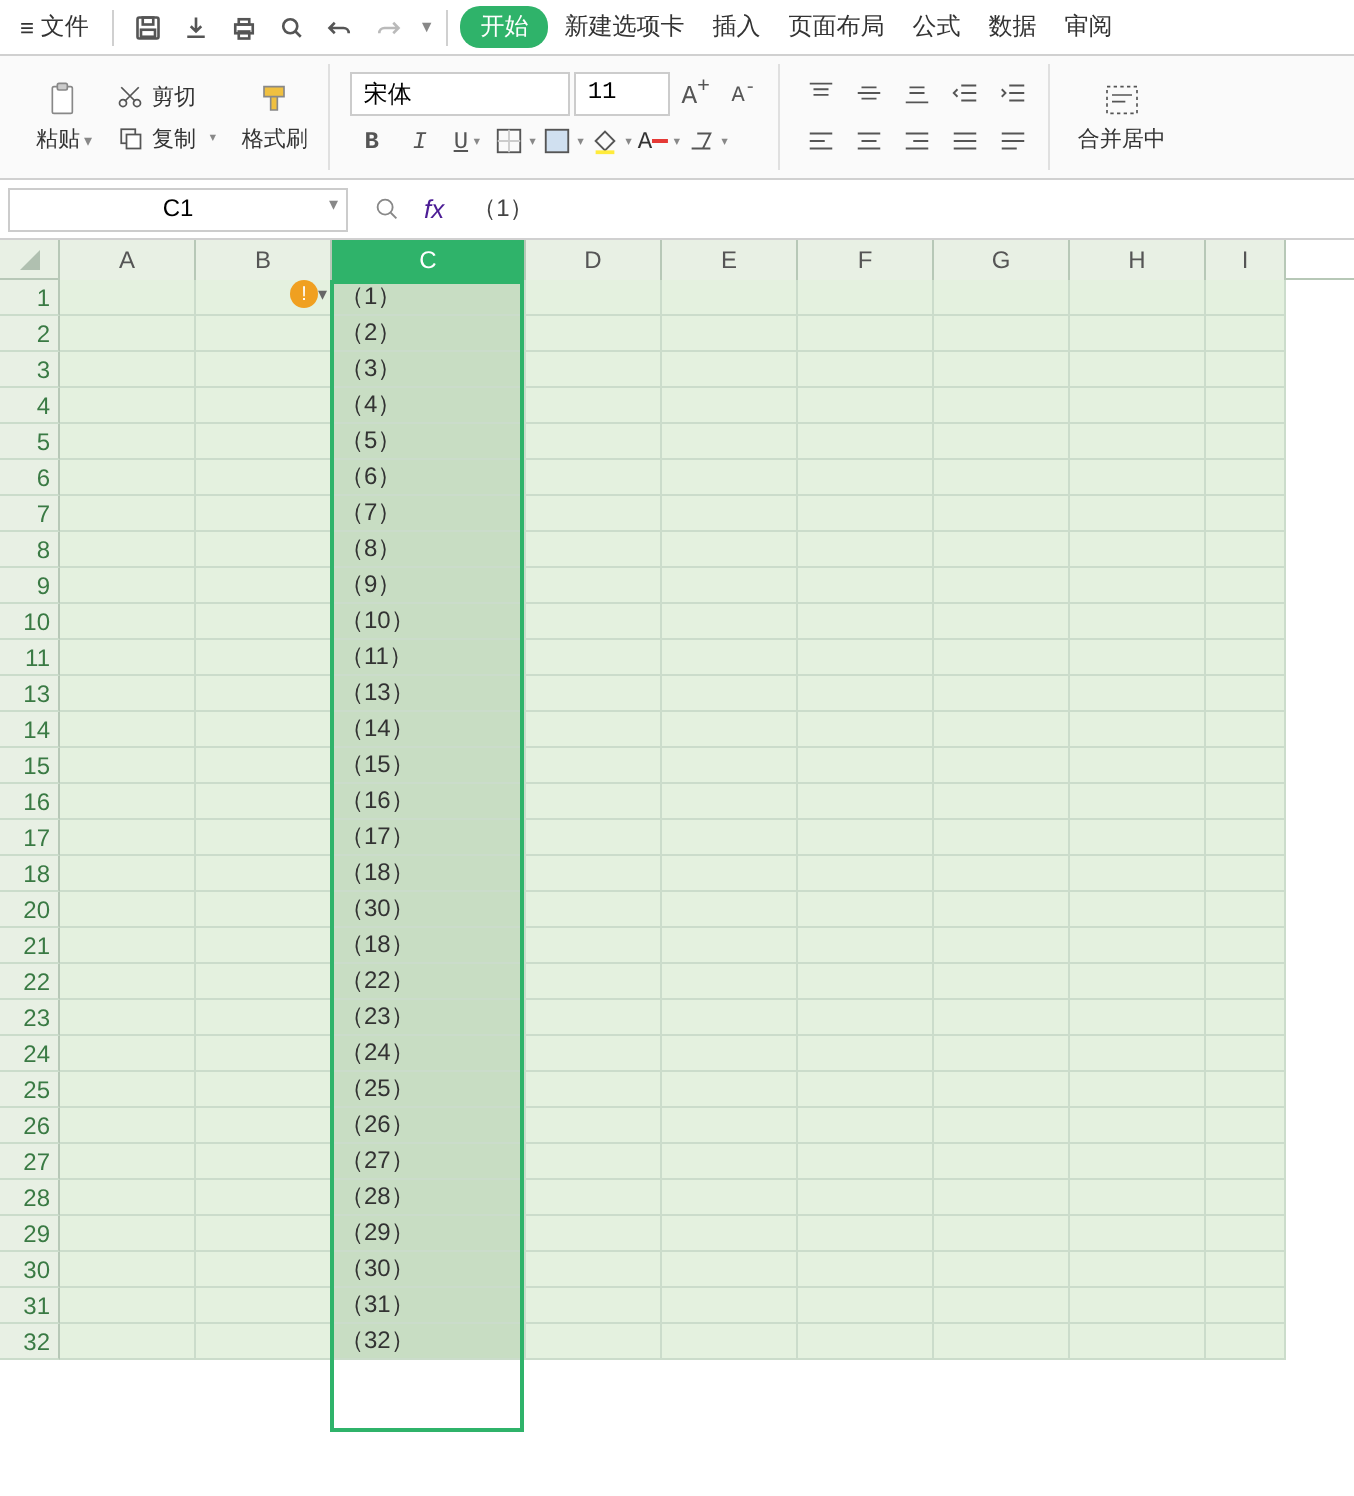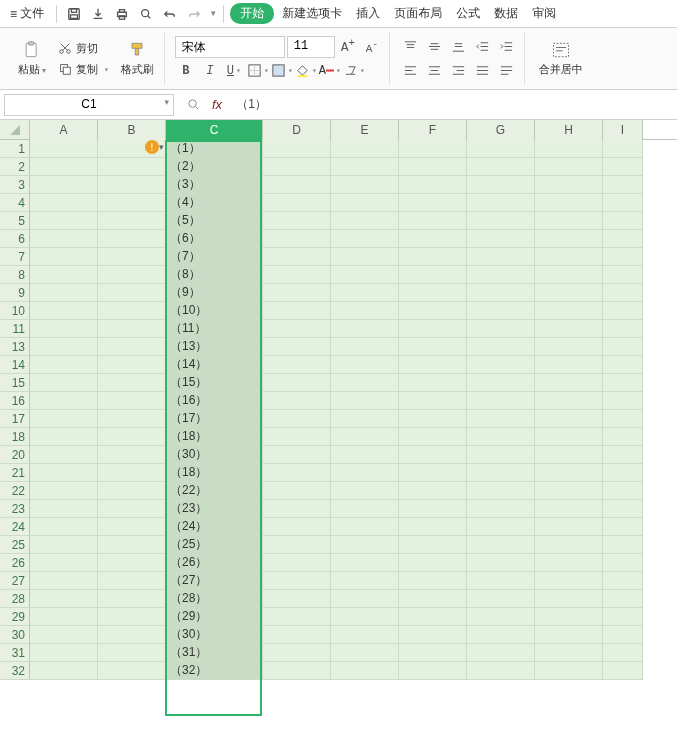--- a/index.html
+++ b/index.html
@@ -27,21 +27,21 @@
 .font-name { width: 110px; }
 .font-size { width: 48px; }
 .btn-row { display: flex; gap: 2px; align-items: center; }
 .tool-btn { width: 22px; height: 22px; display: flex; align-items: center; justify-content: center; cursor: pointer; color: #555; }
 .tool-btn svg { width: 15px; height: 15px; }
 
 
 .fbar { display: flex; align-items: center; height: 30px; border-bottom: 1px solid #d0d0d0; padding: 2px 4px; gap: 8px; }
 .name-box { width: 170px; height: 22px; border: 1px solid #ccc; font-size: 12px; text-align: center; padding: 2px; background: #fff; display: flex; align-items: flex-start; justify-content: center; position: relative; }
 .name-box .nb-arrow { position: absolute; right: 4px; font-size: 9px; color: #888; }
-.fx { font-style: italic; color: #7f1d1d; font-size: 13px; }
+.fx { font-style: italic; color: #4c1d95; font-size: 13px; }
 .formula-input { flex: 1; border: none; outline: none; font-size: 12px; color: #444; padding-left: 6px; }
 
 
 .grid { position: relative; width: 677px; }
 .col-headers { display: flex; height: 20px; border-bottom: 1px solid #b7c8b7; }
 .corner { width: 30px; height: 20px; background: #e8f0e4; border-right: 1px solid #b7c8b7; border-bottom: 1px solid #b7c8b7; display: flex; align-items: center; justify-content: center; }
 .col-head { height: 20px; background: #e8f0e4; border-right: 1px solid #b7c8b7; display: flex; align-items: center; justify-content: center; color: #555; font-size: 12px; }
 .col-A, .col-B { width: 68px; }
 .col-C { width: 97px; }
 .col-D, .col-E, .col-F, .col-G, .col-H { width: 68px; }

